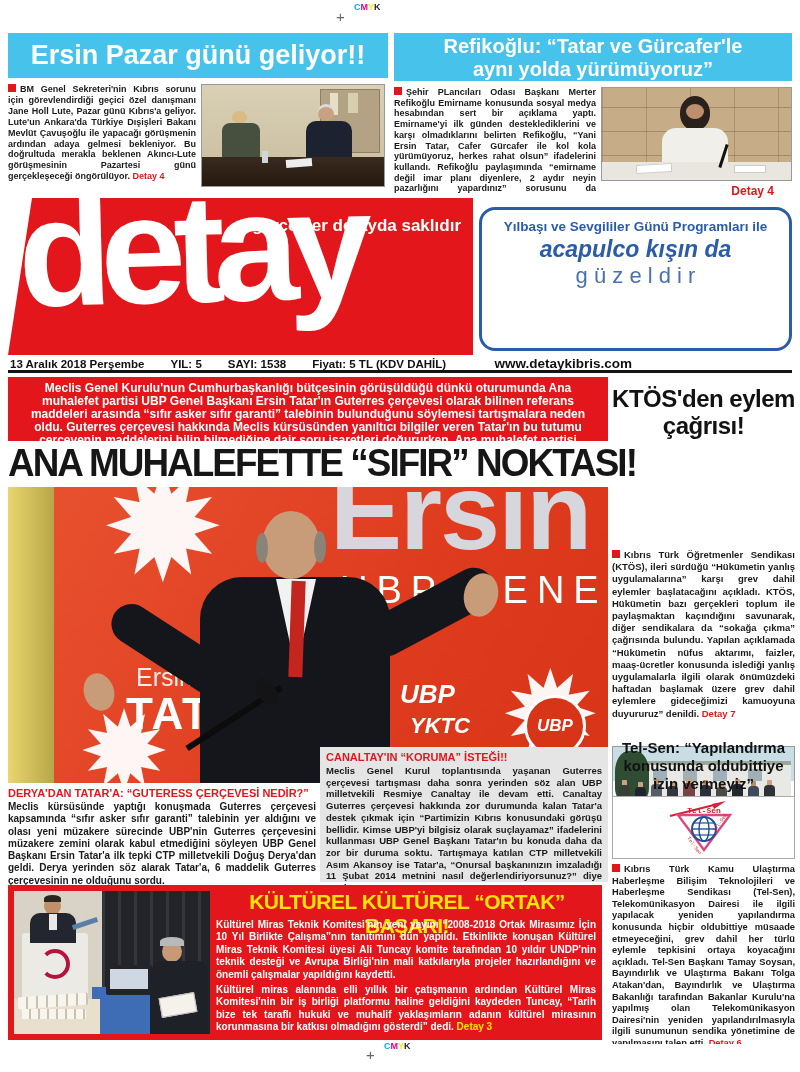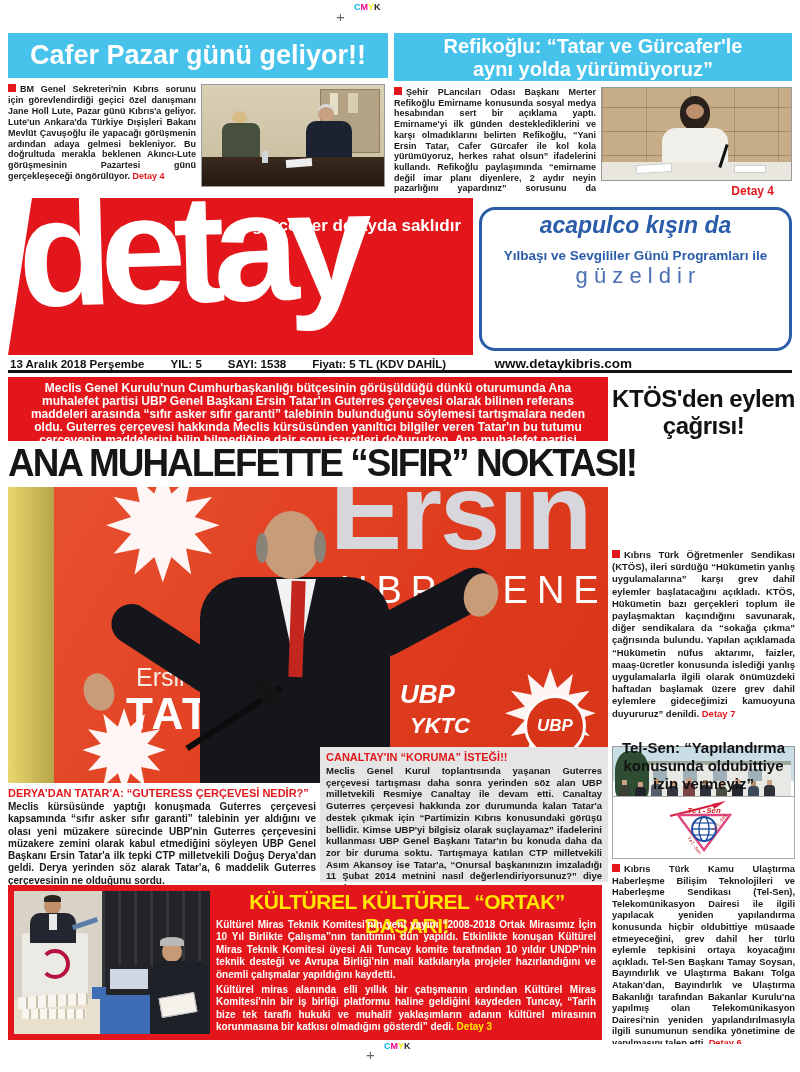--- a/index.html
+++ b/index.html
@@ -45,21 +45,21 @@
 </style>
 </head>
 <body>
 
 <div class="page">
 
   <div class="abs cmyk" style="left:354px;top:2px;"><span class="c">C</span><span class="m">M</span><span class="y">Y</span><span class="k">K</span></div>
   <div class="abs cross" style="left:336px;top:12px;">+</div>
 
   <div class="abs" style="left:8px;top:33px;width:380px;">
-    <div class="headbar" style="height:45px;line-height:45px;font-size:27px;">Cafer Pazar günü geliyor!!</div>
+    <div class="headbar" style="height:45px;line-height:45px;font-size:27px;">Ersin Pazar günü geliyor!!</div>
     <div style="display:flex;margin-top:6px;">
       <p class="body-txt" style="width:188px;font-size:9px;line-height:10.9px;height:108px;overflow:hidden;padding-right:5px;"><span class="bullet"></span><span>BM Genel Sekreteri'nin Kıbrıs sorunu için görevlendirdiği geçici özel danışmanı Jane Holl Lute, Pazar günü Kıbrıs'a geliyor.  Lute'un Ankara'da Türkiye Dışişleri Bakanı Mevlüt Çavuşoğlu ile yapacağı görüşmenin ardından adaya gelmesi bekleniyor. Bu doğrultuda merakla beklenen Akıncı-Lute görüşmesinin Pazartesi günü gerçekleşeceği öngörülüyor.</span> <span class="detay">Detay 4</span></p>
       <div class="photo" style="width:182px;height:101px;">
         <div class="abs" style="left:0;top:0;width:100%;height:100%;background:linear-gradient(180deg,#d9d0b6 0%,#cdc2a4 70%,#bdb091 100%);"></div>
         <div class="abs" style="left:118px;top:4px;width:58px;height:62px;background:#b3a283;border:1px solid #8f805f;"></div>
         <div class="abs" style="left:128px;top:8px;width:8px;height:22px;background:#e6dfc8;"></div>
         <div class="abs" style="left:146px;top:8px;width:10px;height:20px;background:#d8cfae;"></div>
         <div class="abs" style="left:30px;top:26px;width:15px;height:13px;background:#d9bc85;border-radius:50%;"></div>
         <div class="abs" style="left:20px;top:38px;width:38px;height:36px;background:#47503e;border-radius:8px 8px 0 0;"></div>
         <div class="abs" style="left:116px;top:22px;width:16px;height:14px;background:#c8a182;border-radius:50%;box-shadow:0 -3px 0 #d9d9d9;"></div>
@@ -94,22 +94,22 @@
       </div>
     </div>
   </div>
 
   <div class="abs mast" style="left:8px;top:198px;width:465px;height:157px;">
     <div class="logo">detay</div>
     <div class="tag">gerçekler detayda saklıdır</div>
   </div>
 
   <div class="abs adbox" style="left:479px;top:207px;width:307px;height:138px;">
+    <div style="font-size:13.5px;font-weight:600;margin-top:9px;">Yılbaşı ve Sevgililer Günü Programları ile</div>
     <div style="font-size:23px;font-weight:800;font-style:italic;margin-top:2px;">acapulco kışın da</div>
-    <div style="font-size:13.5px;font-weight:600;margin-top:9px;">Yılbaşı ve Sevgililer Günü Programları ile</div>
     <div style="font-size:22px;font-weight:300;margin-top:0;color:#4a6fb5;">g ü z e l d i r</div>
   </div>
 
   <div class="abs" style="left:10px;top:356px;width:782px;display:flex;gap:26px;font-size:11.5px;font-weight:bold;align-items:baseline;">
     <span>13 Aralık 2018 Perşembe</span>
     <span>YIL: 5</span>
     <span>SAYI: 1538</span>
     <span>Fiyatı: 5 TL (KDV DAHİL)</span>
     <span style="margin-left:auto;margin-right:160px;font-size:13.5px;">www.detaykibris.com</span>
   </div>
@@ -176,21 +176,21 @@
       <div style="width:11px;height:32px;background:#2b2f38;border-radius:4px 4px 0 0;box-shadow:0 -8px 0 -3px #b98e68;"></div>
       <div style="width:11px;height:30px;background:#474d42;border-radius:4px 4px 0 0;box-shadow:0 -8px 0 -3px #caa183;"></div>
       <div style="width:11px;height:33px;background:#23272e;border-radius:4px 4px 0 0;box-shadow:0 -8px 0 -3px #caa183;"></div>
       <div style="width:11px;height:31px;background:#3d4a5e;border-radius:4px 4px 0 0;box-shadow:0 -8px 0 -3px #b98e68;"></div>
       <div style="width:11px;height:32px;background:#2e3138;border-radius:4px 4px 0 0;box-shadow:0 -8px 0 -3px #caa183;"></div>
     </div>
   </div>
   <p class="abs body-txt" style="left:612px;top:549px;width:183px;font-size:9.5px;line-height:12.2px;height:188px;overflow:hidden;"><span class="bullet"></span><span>Kıbrıs Türk Öğretmenler Sendikası (KTÖS), ileri sürdüğü “Hükümetin yanlış uygulamalarına” karşı grev dahil eylemler başlatacağını açıkladı. KTÖS, Hükümetin bazı gerçekleri toplum ile paylaşmaktan kaçındığını savunarak, diğer sendikalara da “sokağa çıkma” çağrısında bulundu. Yapılan açıklamada “Hükümetin nüfus aktarımı, faizler, maaş-ücretler konusunda islediği yanlış uygulamalarla ilgili olarak önümüzdeki haftadan başlamak üzere grev dahil eylemlere gideceğimizi kamuoyuna duyururuz” denildi.</span>   <span class="detay">Detay 7</span></p>
 
   <div class="abs colhead" style="left:610px;top:739px;width:187px;font-size:15px;line-height:18px;">Tel-Sen: “Yapılandırma konusunda oldubittiye izin vermeyiz”</div>
-  <div class="abs" style="left:612px;top:796px;width:183px;height:63px;background:#fff;border:1px solid #aaa;box-sizing:border-box;display:flex;align-items:center;justify-content:center;font-style:italic;">
+  <div class="abs" style="left:612px;top:796px;width:183px;height:63px;background:#fff;border:1px solid #aaa;box-sizing:border-box;display:flex;align-items:center;justify-content:center;">
     <svg width="96" height="56" viewBox="0 0 96 56">
       <line x1="14" y1="16" x2="62" y2="4" stroke="#d81f3e" stroke-width="2"></line>
       <polygon points="56,4 70,1 58,9" fill="#d81f3e"></polygon>
       <polygon points="22,15 74,15 48,50" fill="none" stroke="#e0457b" stroke-width="2.4"></polygon>
       <text x="48" y="13" text-anchor="middle" font-size="8" font-weight="bold" fill="#c22" font-family="Liberation Mono, monospace">Tel-Sen</text>
       <circle cx="48" cy="29" r="12" fill="#fff" stroke="#1d4fa0" stroke-width="2"></circle>
       <ellipse cx="48" cy="29" rx="5" ry="12" fill="none" stroke="#1d4fa0" stroke-width="1.4"></ellipse>
       <line x1="36" y1="29" x2="60" y2="29" stroke="#1d4fa0" stroke-width="1.4"></line>
       <line x1="38" y1="23" x2="58" y2="23" stroke="#1d4fa0" stroke-width="1.2"></line>
       <line x1="38" y1="35" x2="58" y2="35" stroke="#1d4fa0" stroke-width="1.2"></line>

